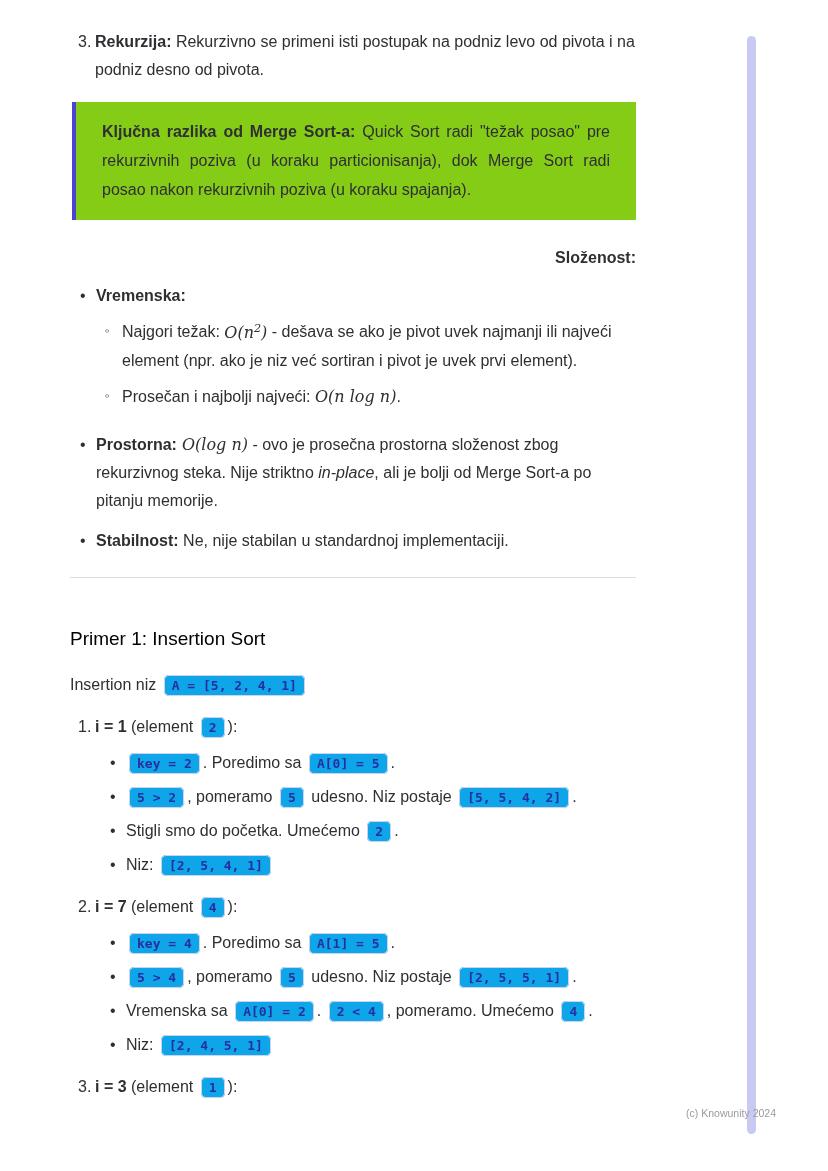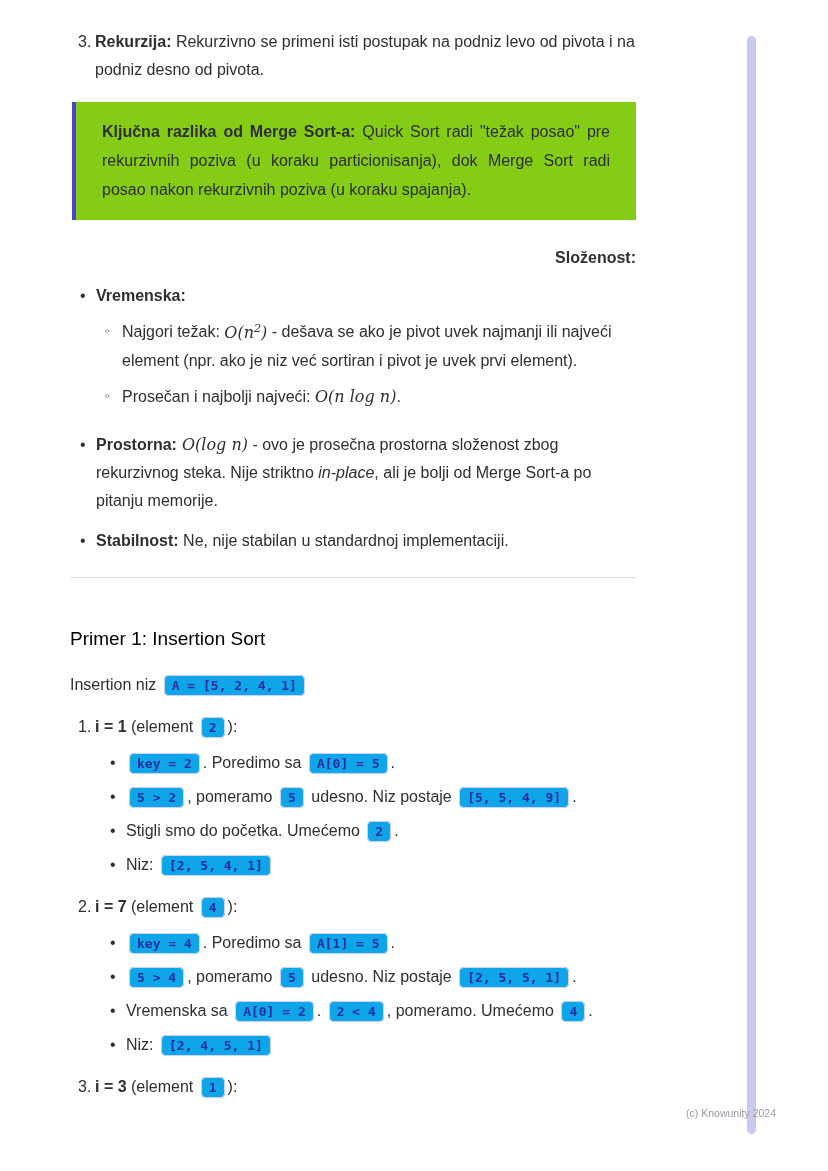--- a/index.html
+++ b/index.html
@@ -134,21 +134,21 @@
         <span class="step-marker">1.</span>
         <div class="li-body"><span class="b">i = 1</span><span> (element </span><code class="chip">2</code><span>):</span></div>
       </div>
       <div class="step-lines">
         <div class="li">
           <span class="li-marker">•</span>
           <div class="li-body"><code class="chip">key = 2</code><span>. Poredimo sa </span><code class="chip">A[0] = 5</code><span>.</span></div>
         </div>
         <div class="li">
           <span class="li-marker">•</span>
-          <div class="li-body"><code class="chip">5 &gt; 2</code><span>, pomeramo </span><code class="chip">5</code><span> udesno. Niz postaje </span><code class="chip">[5, 5, 4, 9]</code><span>.</span></div>
+          <div class="li-body"><code class="chip">5 &gt; 2</code><span>, pomeramo </span><code class="chip">5</code><span> udesno. Niz postaje </span><code class="chip">[5, 5, 4, 2]</code><span>.</span></div>
         </div>
         <div class="li">
           <span class="li-marker">•</span>
           <div class="li-body"><span>Stigli smo do početka. Umećemo </span><code class="chip">2</code><span>.</span></div>
         </div>
         <div class="li">
           <span class="li-marker">•</span>
           <div class="li-body"><span>Niz: </span><code class="chip">[2, 5, 4, 1]</code></div>
         </div>
       </div>

